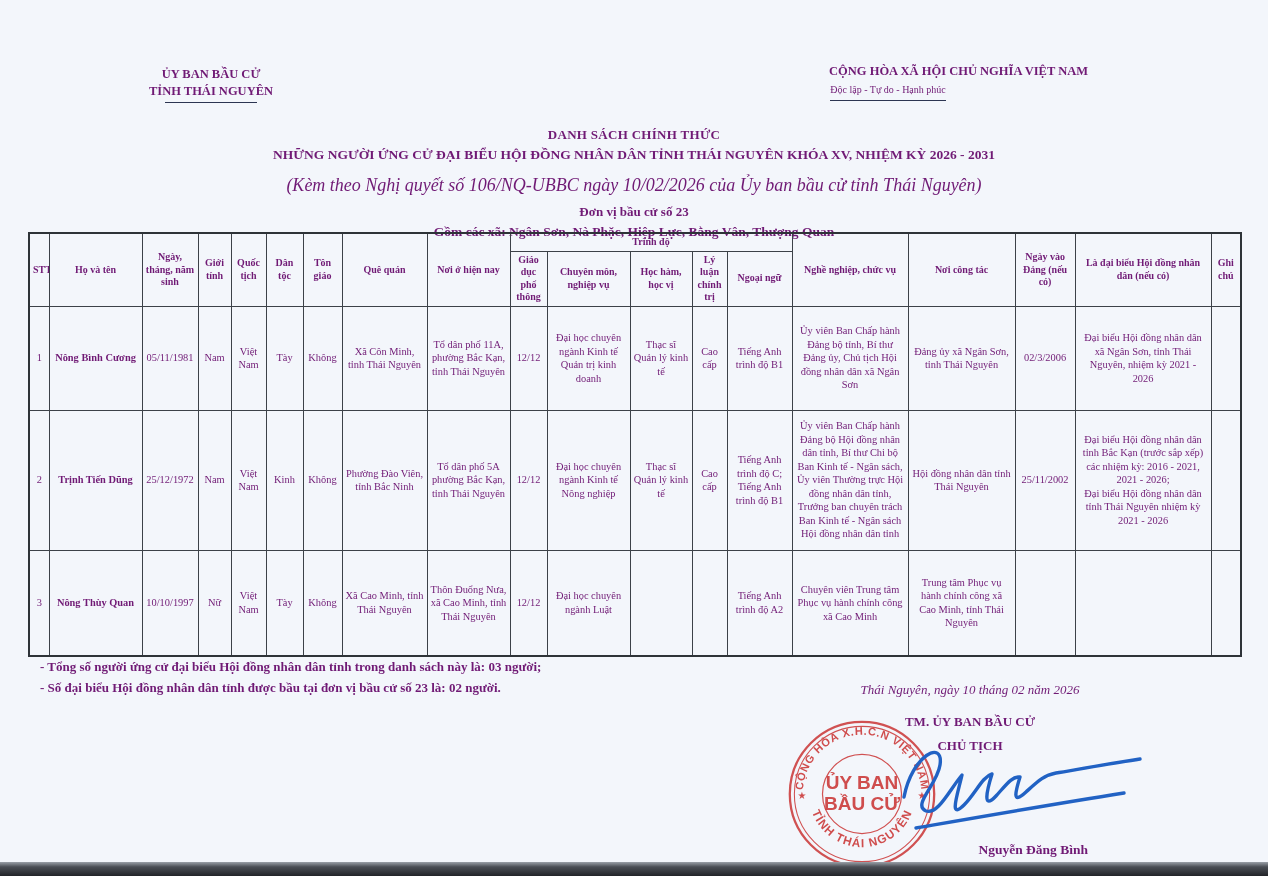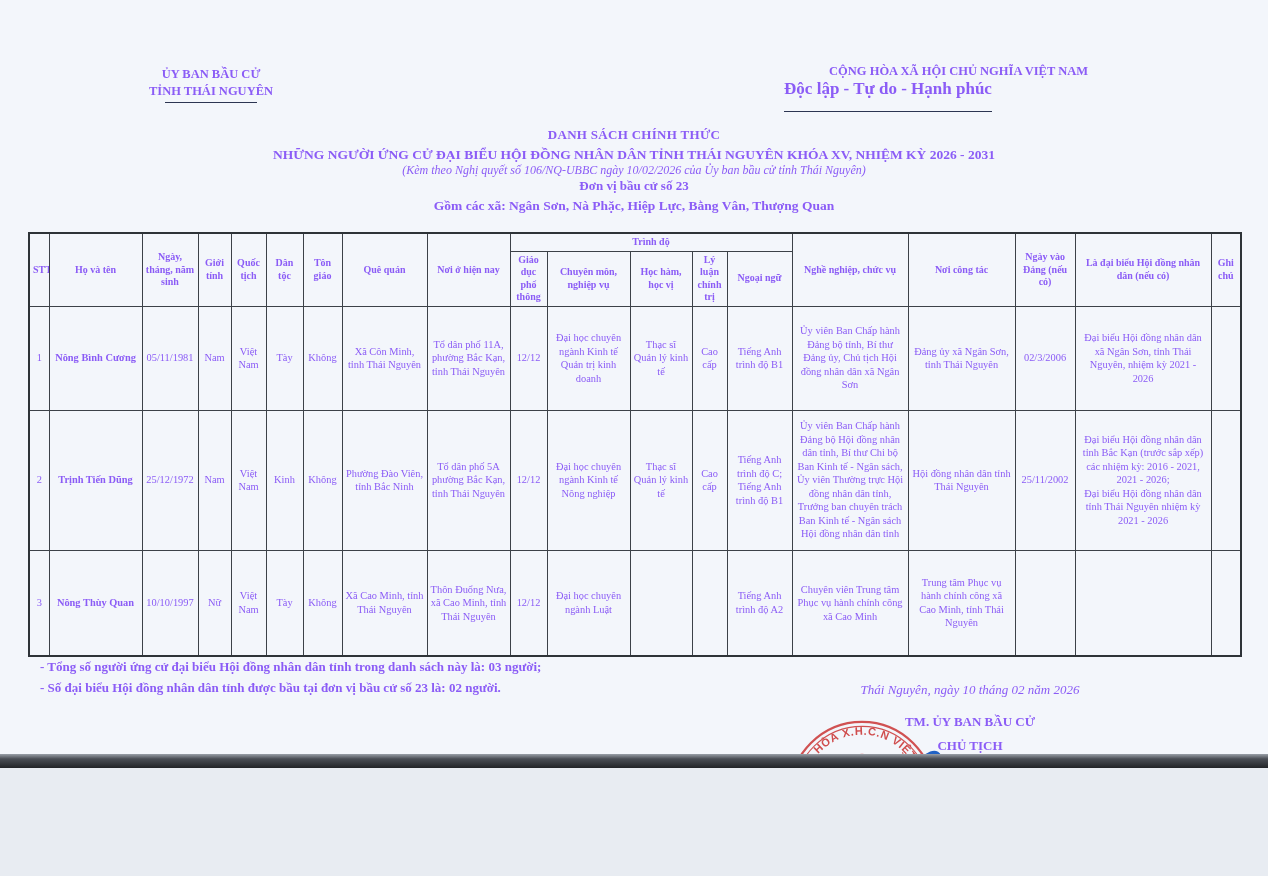--- a/index.html
+++ b/index.html
@@ -2,50 +2,50 @@
 <html><head>
 <meta charset="utf-8">
 <style>
   html,body{margin:0;padding:0;}
   body{
     font-family:"Liberation Serif","DejaVu Serif",serif;
     background:#e8ecf2;
   }
   .page{
     position:relative;
-    width:1268px;height:768px;
+    width:1268px;height:876px;
     background:#f3f6fb;
-    color:#8b5cf6;
+    color:#701a75;
     overflow:hidden;
   }
   
   .letterhead-left{
     position:absolute;left:96px;top:66px;width:230px;
     text-align:center;font-weight:bold;font-size:12.5px;line-height:17px;
   }
   .letterhead-left .rule{
     width:92px;height:0;border-bottom:1.4px solid #2c3552;margin:2px auto 0;
   }
   .letterhead-right{
     position:absolute;left:688px;top:62px;width:400px;
     text-align:center;font-size:12.5px;line-height:18px;
   }
   .letterhead-right .l1{font-weight:bold;text-align:right;}
   .letterhead-right .l2{
-    font-weight:bold;font-size:17px;display:inline-block;
-    border-bottom:1.6px solid #2c3552;padding-bottom:13px;
+    font-weight:normal;font-size:10px;display:inline-block;
+    border-bottom:1.6px solid #2c3552;padding-bottom:1px;
   }
   
   .title-block{
     position:absolute;left:0;top:127px;width:100%;text-align:center;
   }
   .title-block .t1{font-weight:bold;font-size:13px;letter-spacing:.3px;}
   .title-block .t2{font-weight:bold;font-size:13.5px;margin-top:4px;}
-  .title-block .t3{font-style:italic;font-size:12px;margin-top:0;}
-  .title-block .t4{font-weight:bold;font-size:13px;}
+  .title-block .t3{font-style:italic;font-size:18px;margin-top:12px;}
+  .title-block .t4{font-weight:bold;font-size:13px;margin-top:8px;}
   .title-block .t5{font-weight:bold;font-size:13.5px;margin-top:4px;}
   
   table.main{
     position:absolute;left:28px;top:232px;width:1212px;
     border-collapse:collapse;table-layout:fixed;
     border:2px solid #2e3338;
   }
   table.main th,table.main td{
     border:1px solid #3c4148;
     vertical-align:middle;text-align:center;

